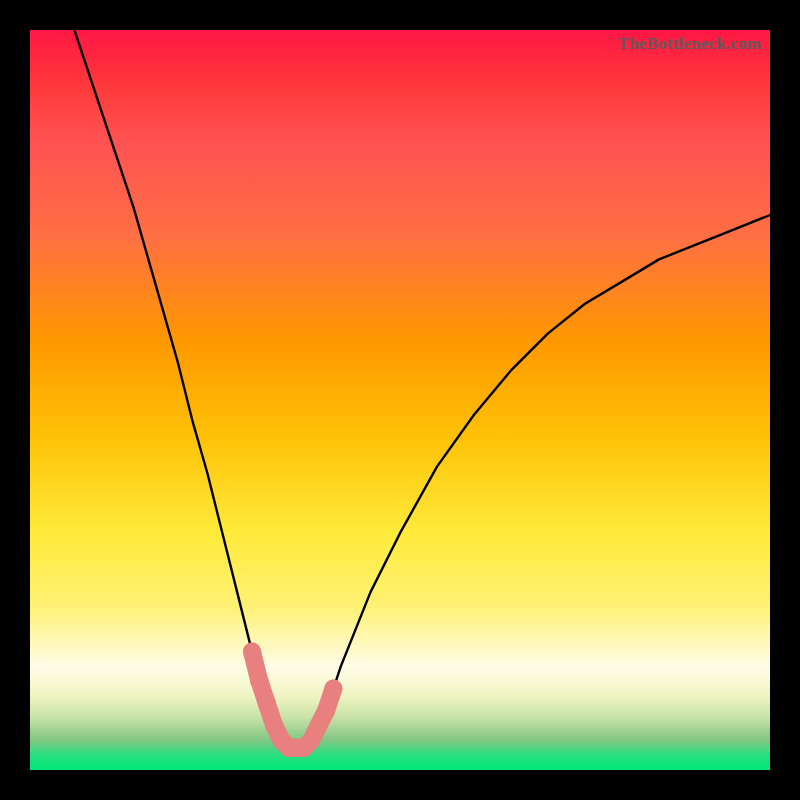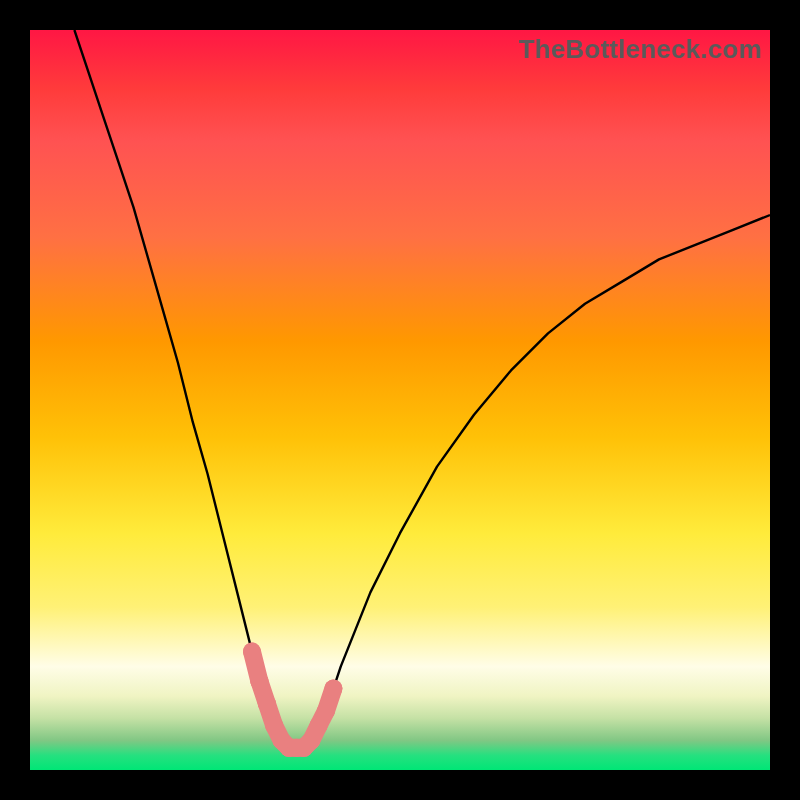--- a/index.html
+++ b/index.html
@@ -29,22 +29,22 @@
       #f0f4c3 90%,
       #c5e1a5 93%,
       #81c784 96%,
       #26e07f 98%,
       #00e676 100%);
   }
   .watermark {
     position: absolute;
     top: 4px;
     right: 8px;
-    font-family: Liberation Sans, sans-serif;
-    font-size: 26px;
+    font-family: Liberation Serif, serif;
+    font-size: 17px;
     font-weight: 600;
     color: #5a5a5a;
     letter-spacing: 0.2px;
   }
   svg.curve {
     position: absolute;
     left: 0;
     top: 0;
     width: 740px;
     height: 740px;

